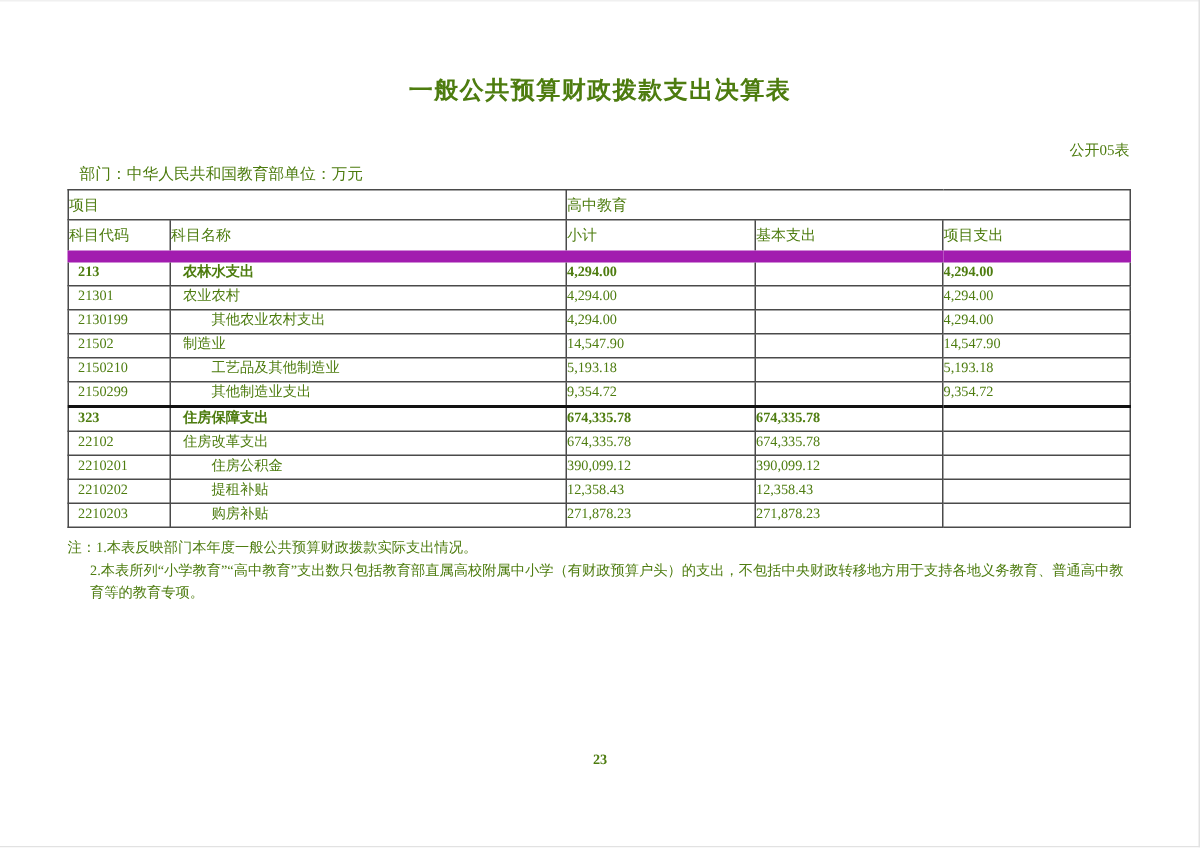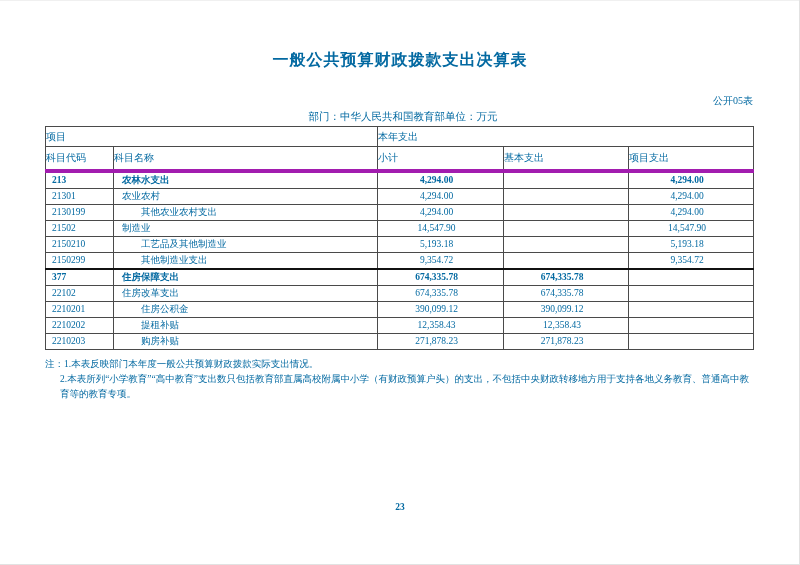--- a/index.html
+++ b/index.html
@@ -2,21 +2,21 @@
 <html><head>
 <meta charset="utf-8">
 <style>
   * { margin: 0; padding: 0; box-sizing: border-box; }
   html, body { background: #fff; }
   .page {
     position: relative;
     width: 800px;
     height: 565px;
     background: #fff;
-    color: #0369a1;
+    color: #4d7c0f;
     font-family: "Liberation Serif", "DejaVu Serif", serif;
     overflow: hidden;
     box-shadow: inset -1px 0 0 #e2e2e2, inset 0 -1px 0 #e2e2e2, inset 0 1px 0 #f0f0f0;
   }
   .title {
     padding-top: 50px;
     text-align: center;
     font-size: 16px;
     font-weight: bold;
     letter-spacing: 1px;
@@ -25,21 +25,21 @@
   .form-label-row {
     margin-top: 23px;
     text-align: right;
     font-size: 10px;
     height: 13px;
     line-height: 13px;
   }
   .dept-unit-row {
     margin-top: 3px;
     display: flex;
-    justify-content: center;
+    justify-content: flex-start;
     font-size: 10.5px;
     height: 13px;
     line-height: 13px;
     padding-left: 8px;
   }
   table.budget {
     width: 708px;
     margin-left: 45px;
     margin-top: 3px;
     border-collapse: collapse;
@@ -50,31 +50,31 @@
     overflow: hidden;
     white-space: nowrap;
   }
   thead th {
     font-weight: normal;
     font-size: 10px;
     text-align: left;
   }
   tr.head-group th { height: 20px; }
   tr.head-cols th { height: 24px; }
-  tr.head-cols th { border-bottom: 4px solid #a21caf; }
+  tr.head-cols th { border-bottom: 8px solid #a21caf; }
   tbody td {
     height: 15px;
     font-size: 9.5px;
     line-height: 13px;
     padding: 1px 0;
   }
   tbody td.code { padding-left: 6px; }
   tbody td.name { padding-left: 8px; }
   tbody tr.indent1 td.name { padding-left: 27px; }
-  tbody td.num { text-align: center; padding-right: 8px; }
+  tbody td.num { text-align: left; padding-right: 8px; }
   tbody tr.bold td { font-weight: bold; }
   tbody tr.section td { border-top: 2px solid #111; }
   .notes {
     width: 710px;
     margin-left: 45px;
     margin-top: 7px;
     font-size: 9.5px;
     line-height: 15px;
   }
   .note-rest {
@@ -111,21 +111,21 @@
     <colgroup>
       <col style="width:68px">
       <col style="width:264px">
       <col style="width:126px">
       <col style="width:125px">
       <col style="width:125px">
     </colgroup>
     <thead>
       <tr class="head-group">
         <th colspan="2">项目</th>
-        <th colspan="3">本年支出</th>
+        <th colspan="3">高中教育</th>
       </tr>
       <tr class="head-cols">
         <th>科目代码</th>
         <th>科目名称</th>
         <th>小计</th>
         <th>基本支出</th>
         <th>项目支出</th>
       </tr>
     </thead>
     <tbody>
@@ -165,21 +165,21 @@
           <td class="num">5,193.18</td>
         </tr>
         <tr class="indent1">
           <td class="code">2150299</td>
           <td class="name">其他制造业支出</td>
           <td class="num">9,354.72</td>
           <td class="num"></td>
           <td class="num">9,354.72</td>
         </tr>
         <tr class="bold section">
-          <td class="code">377</td>
+          <td class="code">323</td>
           <td class="name">住房保障支出</td>
           <td class="num">674,335.78</td>
           <td class="num">674,335.78</td>
           <td class="num"></td>
         </tr>
         <tr>
           <td class="code">22102</td>
           <td class="name">住房改革支出</td>
           <td class="num">674,335.78</td>
           <td class="num">674,335.78</td>

